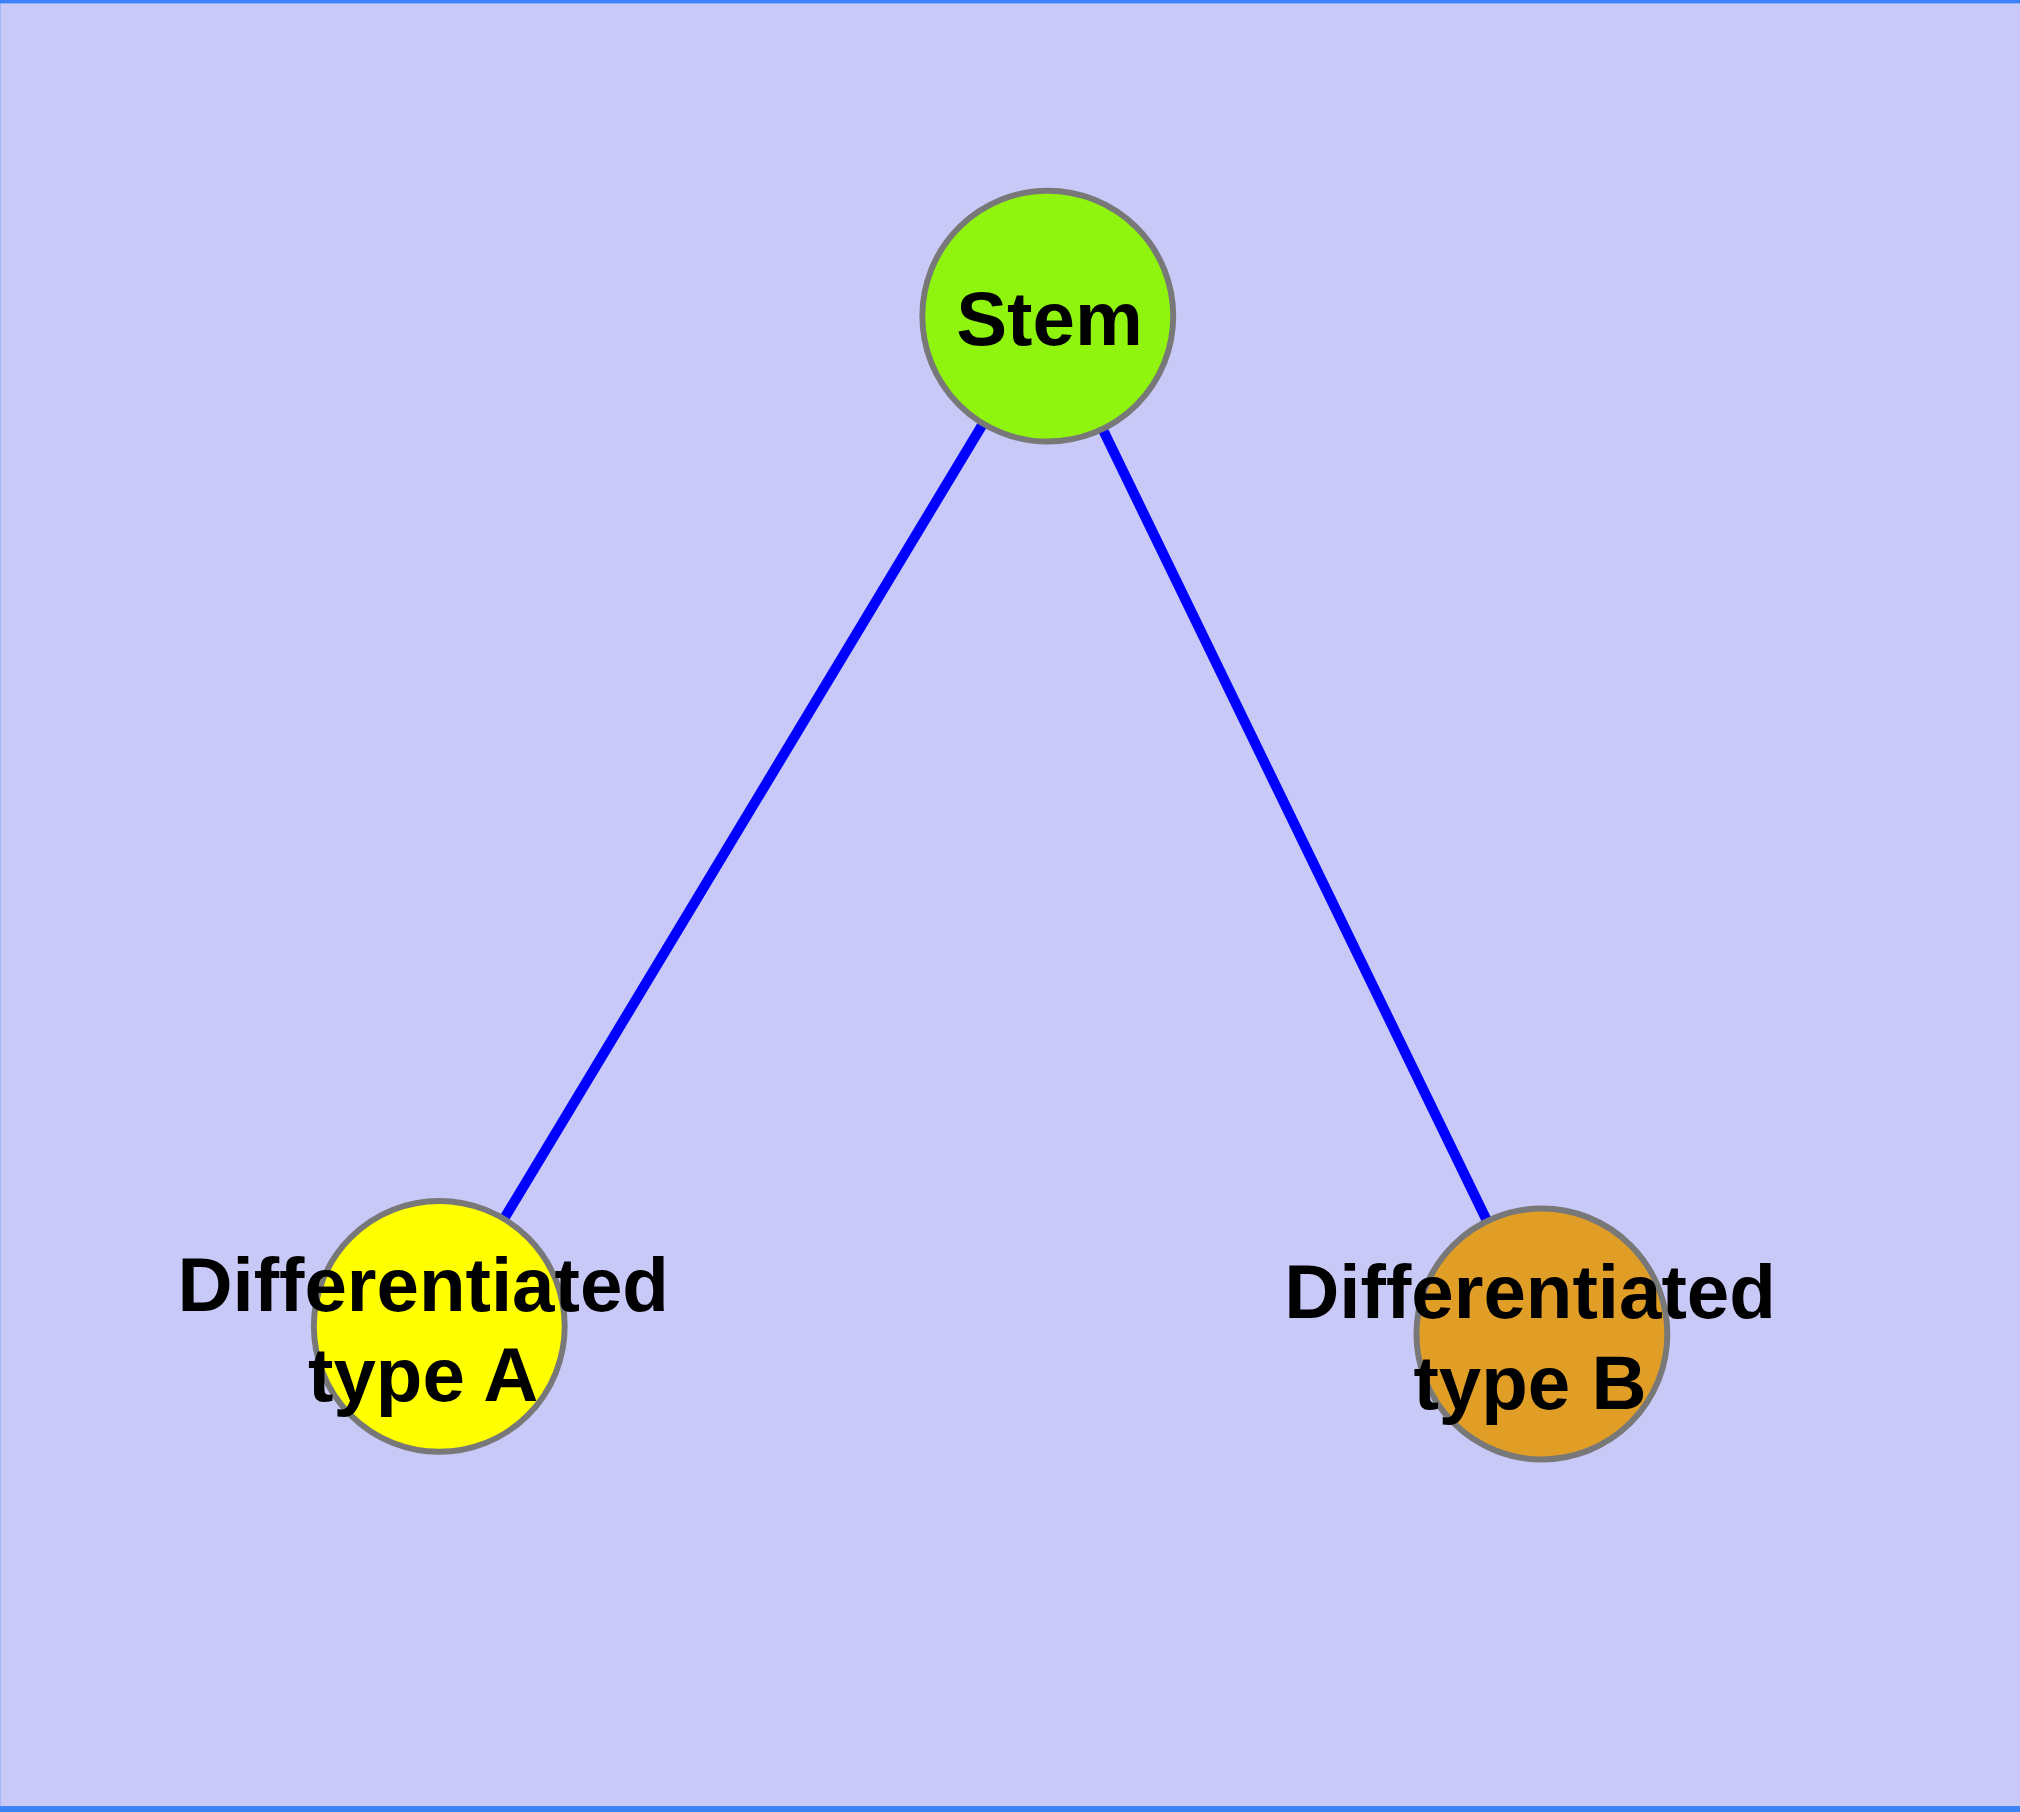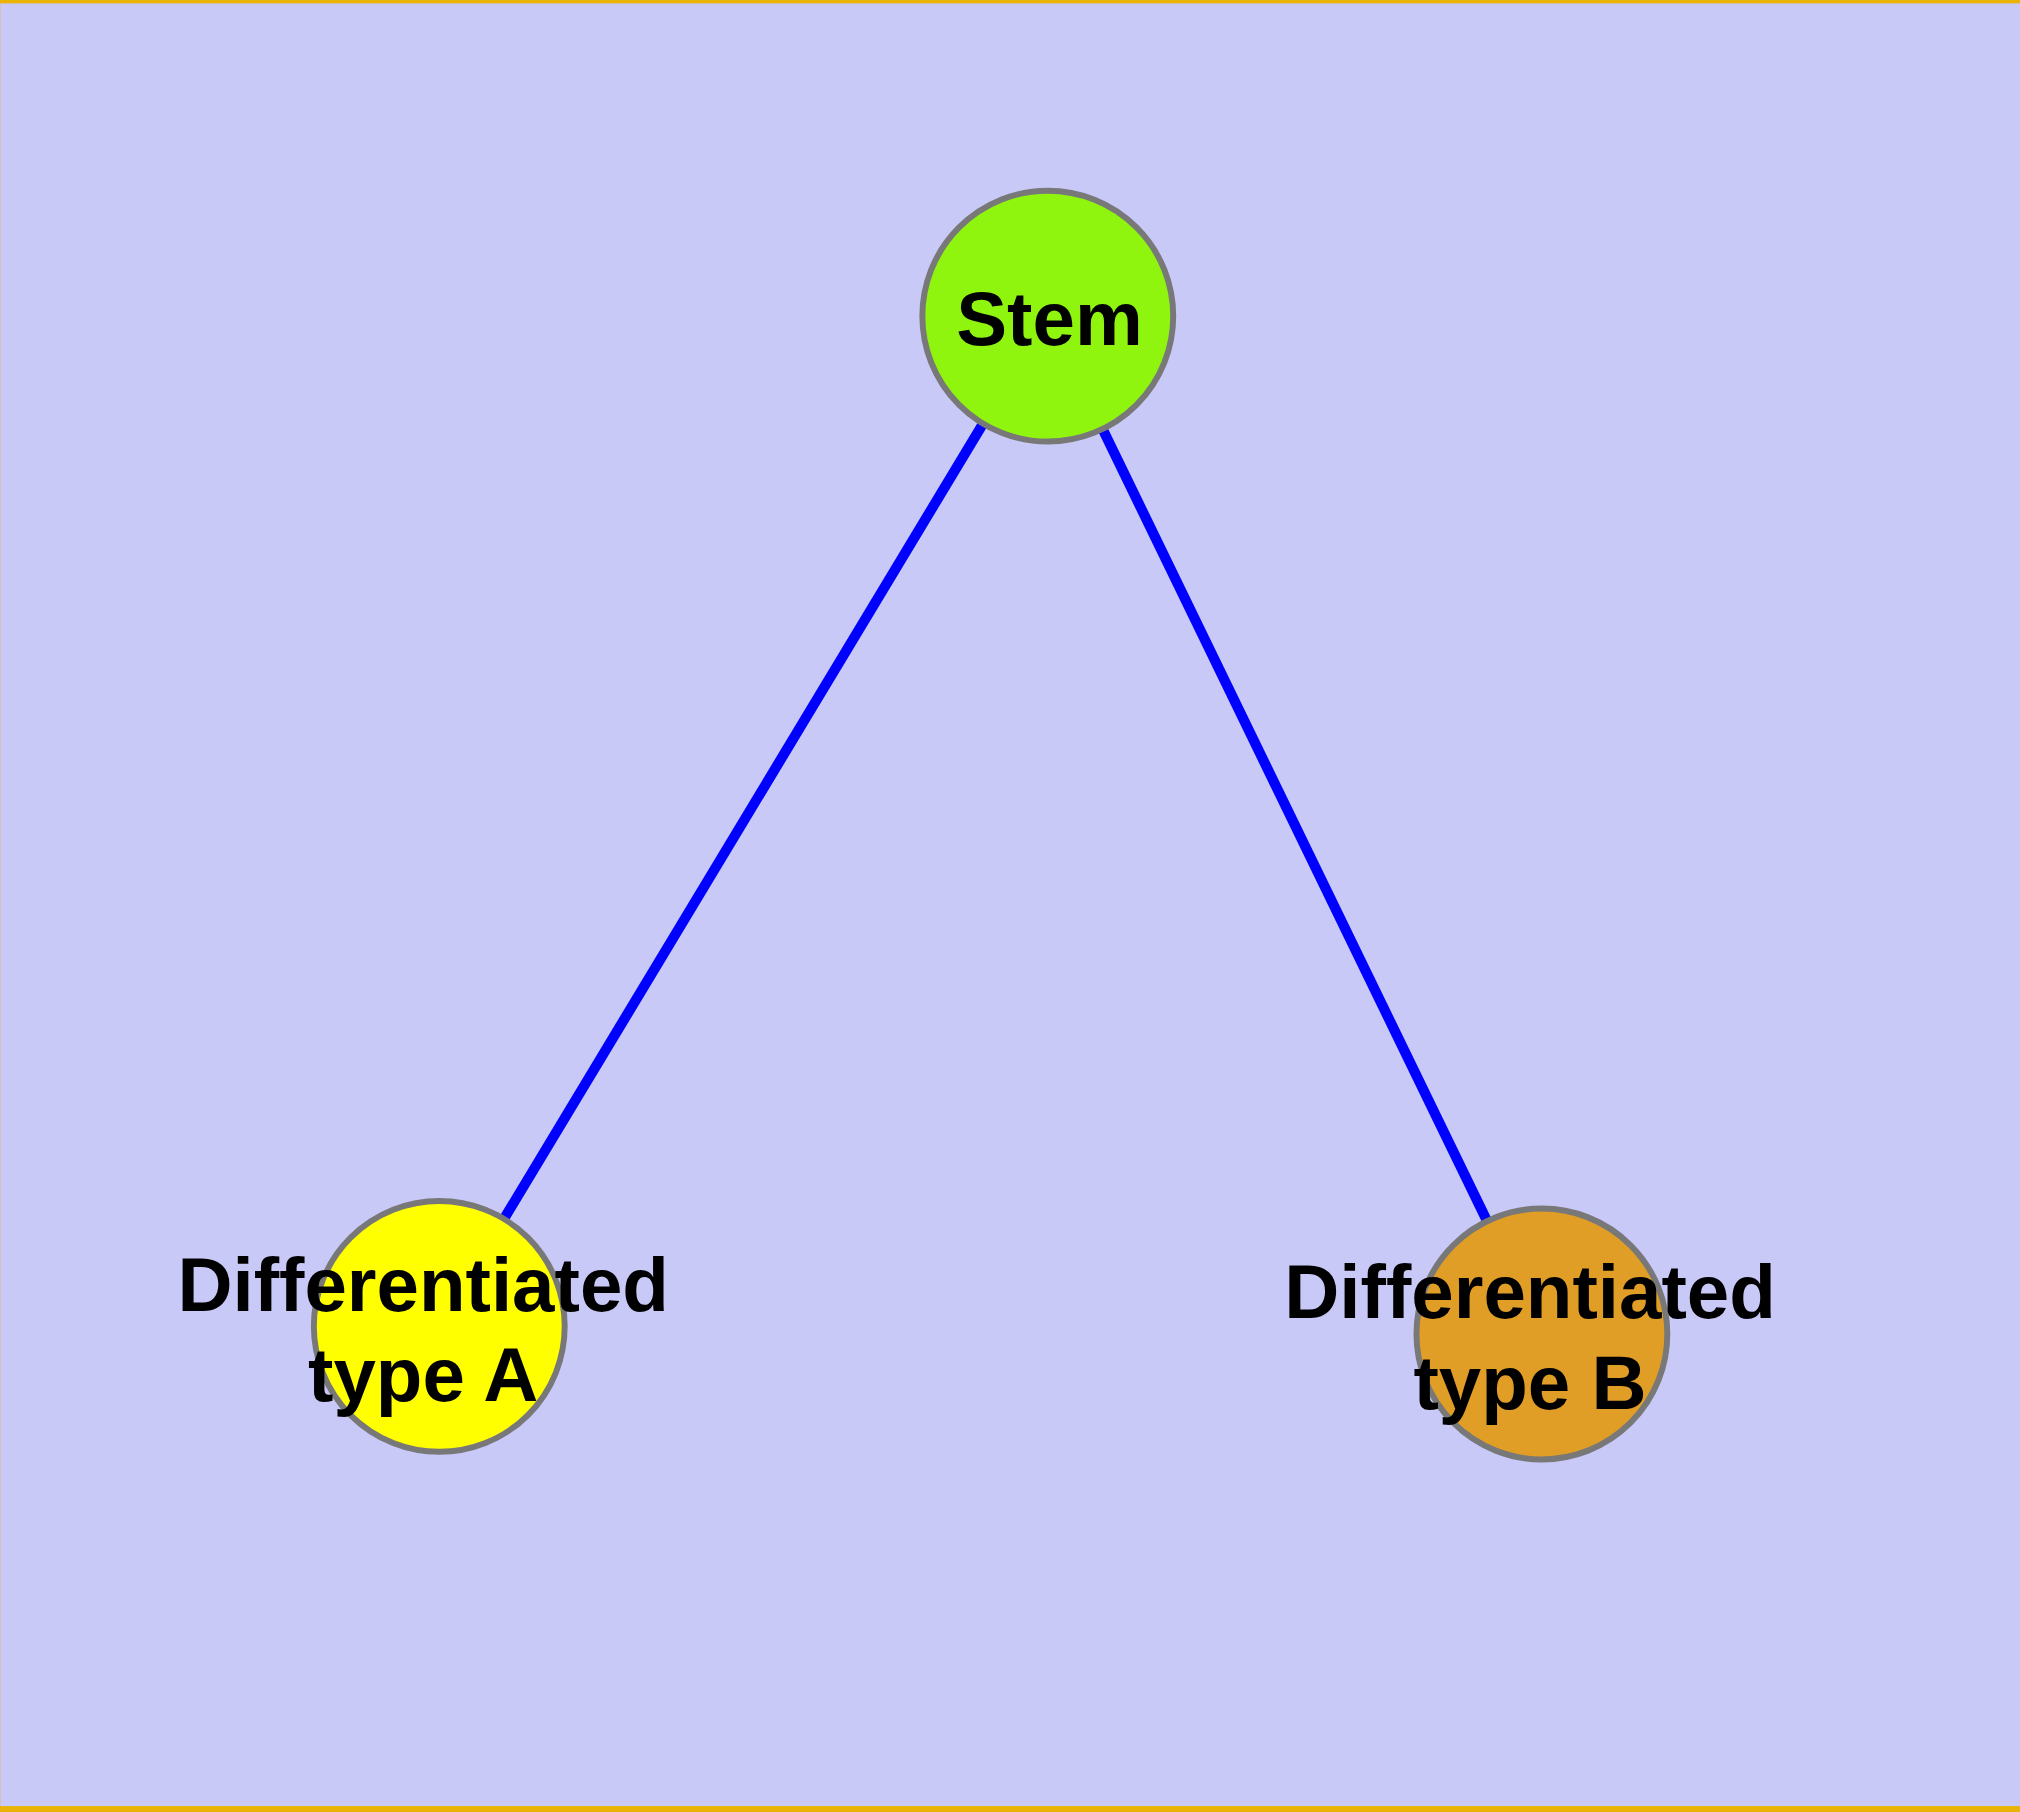--- a/index.html
+++ b/index.html
@@ -1,21 +1,21 @@
 <!DOCTYPE html>
 <html style="font-size:13.6px"><head>
 <meta charset="utf-8">
 <style>
   * { margin: 0; padding: 0; box-sizing: border-box; }
   html, body { background: #ffffff; }
   .stage {
     position: relative;
     width: 2021px;
     height: 1812px;
-    background: #eab308;
+    background: #3b82f6;
     font-family: "Liberation Sans", sans-serif;
     overflow: hidden;
   }
   .stage svg { display: block; width: 2021px; height: 1812px; }
   .node-circle { stroke-width: 7px; }
   .edge-line { stroke-width: 12px; fill: none; }
   .node-label {
     font-family: "Liberation Sans", sans-serif;
     font-size: 90px;
     font-weight: bold;

